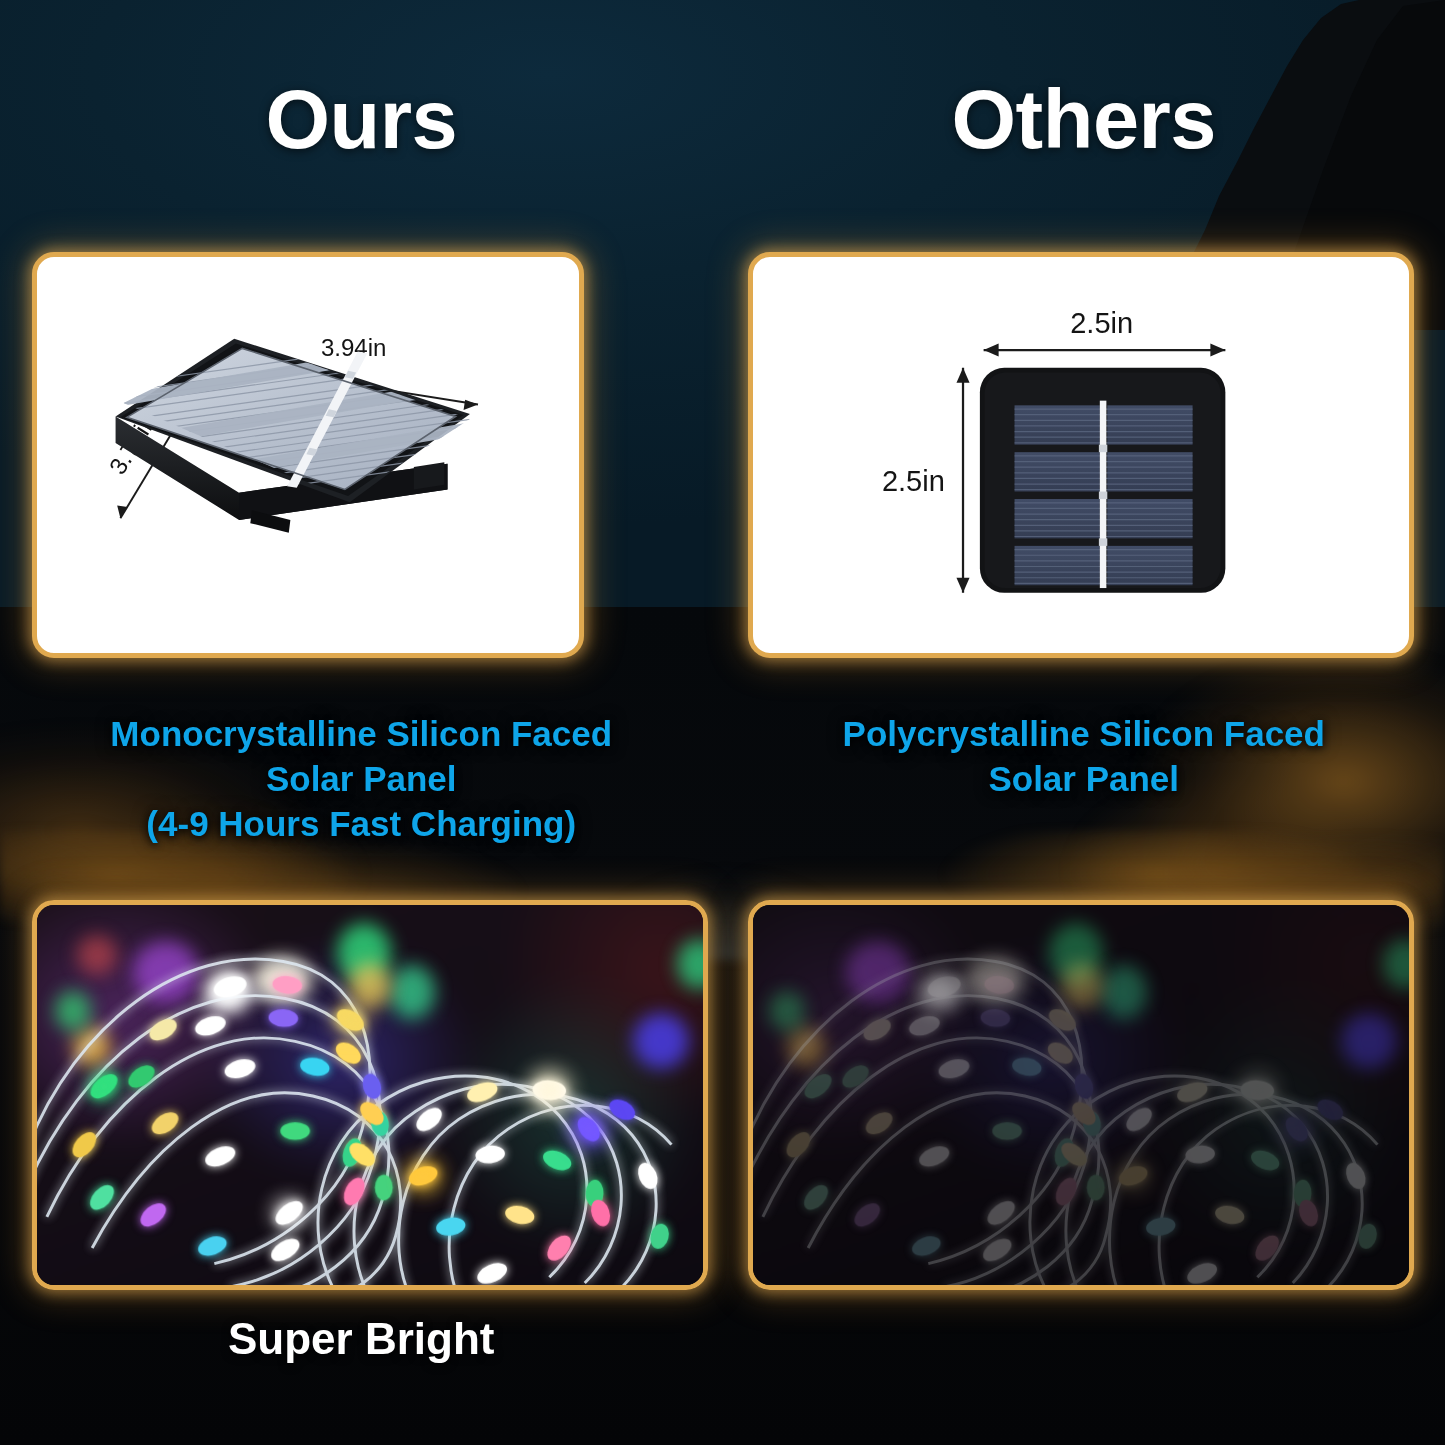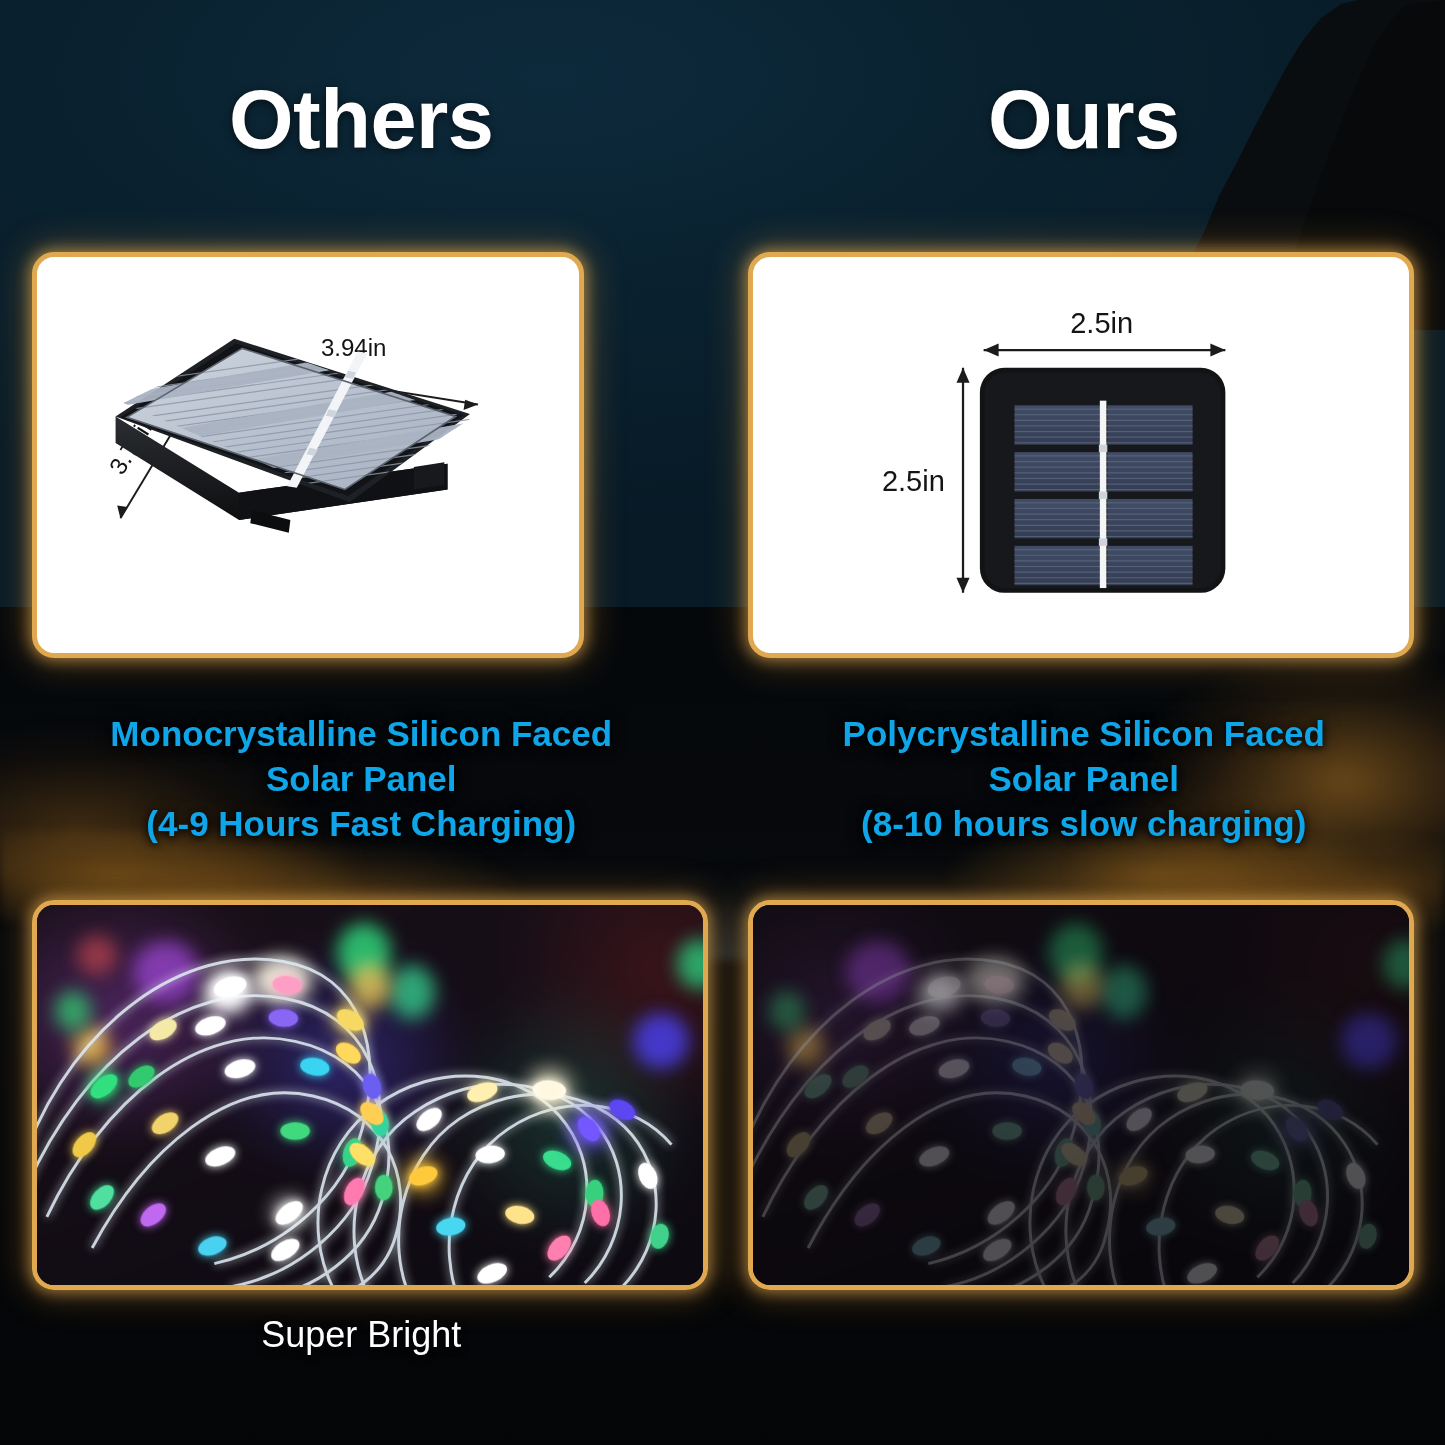--- a/index.html
+++ b/index.html
@@ -143,22 +143,22 @@
   
   .bottom-row {
     position: absolute;
     left: 0; top: 1314px;
     width: 100%;
     display: flex;
   }
   .bottom-col { width: 50%; text-align: center; }
   .bottom-label {
     color: #ffffff;
-    font-size: 36px;
-    font-weight: normal;
+    font-size: 44px;
+    font-weight: bold;
     letter-spacing: 0px;
     text-shadow: 0 2px 8px rgba(0,0,0,0.95);
   }
 
   
   .lights-scene { position: absolute; inset: 0; overflow: hidden; }
 
   .lights-bg-bright {
     position: absolute; inset: -8%;
     background:
@@ -199,24 +199,24 @@
     </svg>
   </div>
 
   <div class="foliage foliage-left"></div>
   <div class="foliage foliage-right"></div>
   <div class="tent"></div>
   <div class="foliage foliage-strip"></div>
 
   <div class="headings">
     <div class="heading-col">
-      <span class="heading">Others</span>
+      <span class="heading">Ours</span>
     </div>
     <div class="heading-col">
-      <span class="heading">Ours</span>
+      <span class="heading">Others</span>
     </div>
   </div>
 
   <div class="card card-white" id="card-ours-panel">
     <svg class="panel-svg" viewBox="0 0 676 406" xmlns="http://www.w3.org/2000/svg">
       <defs>
         <linearGradient id="monoCell" x1="0" y1="0" x2="1" y2="1">
           <stop offset="0%" stop-color="#cfd6e0"></stop>
           <stop offset="55%" stop-color="#b6bfcd"></stop>
           <stop offset="100%" stop-color="#a7b1c1"></stop>
@@ -377,21 +377,20 @@
 
   <div class="caption-row">
     <div class="caption-col">
       <div class="caption-line">Monocrystalline Silicon Faced</div>
       <div class="caption-line">Solar Panel</div>
       <div class="caption-line">(4-9 Hours Fast Charging)</div>
     </div>
     <div class="caption-col">
       <div class="caption-line">Polycrystalline Silicon Faced</div>
       <div class="caption-line">Solar Panel</div>
-      <div class="caption-line">(8-10 hours slow charging)</div>
     </div>
   </div>
 
   <div class="card" id="card-ours-lights">
     <div class="lights-scene">
       <div class="lights-bg-bright"></div>
 
       <div class="bokeh" style="left:300px;top:18px;width:54px;height:60px;background:#2fd47a;opacity:.85;"></div>
       <div class="bokeh" style="left:352px;top:60px;width:46px;height:54px;background:#35c98a;opacity:.8;"></div>
       <div class="bokeh" style="left:312px;top:58px;width:42px;height:46px;background:#e9c95b;opacity:.8;"></div>

